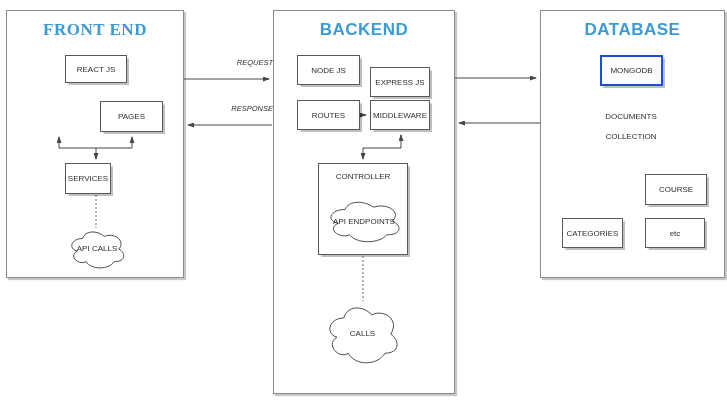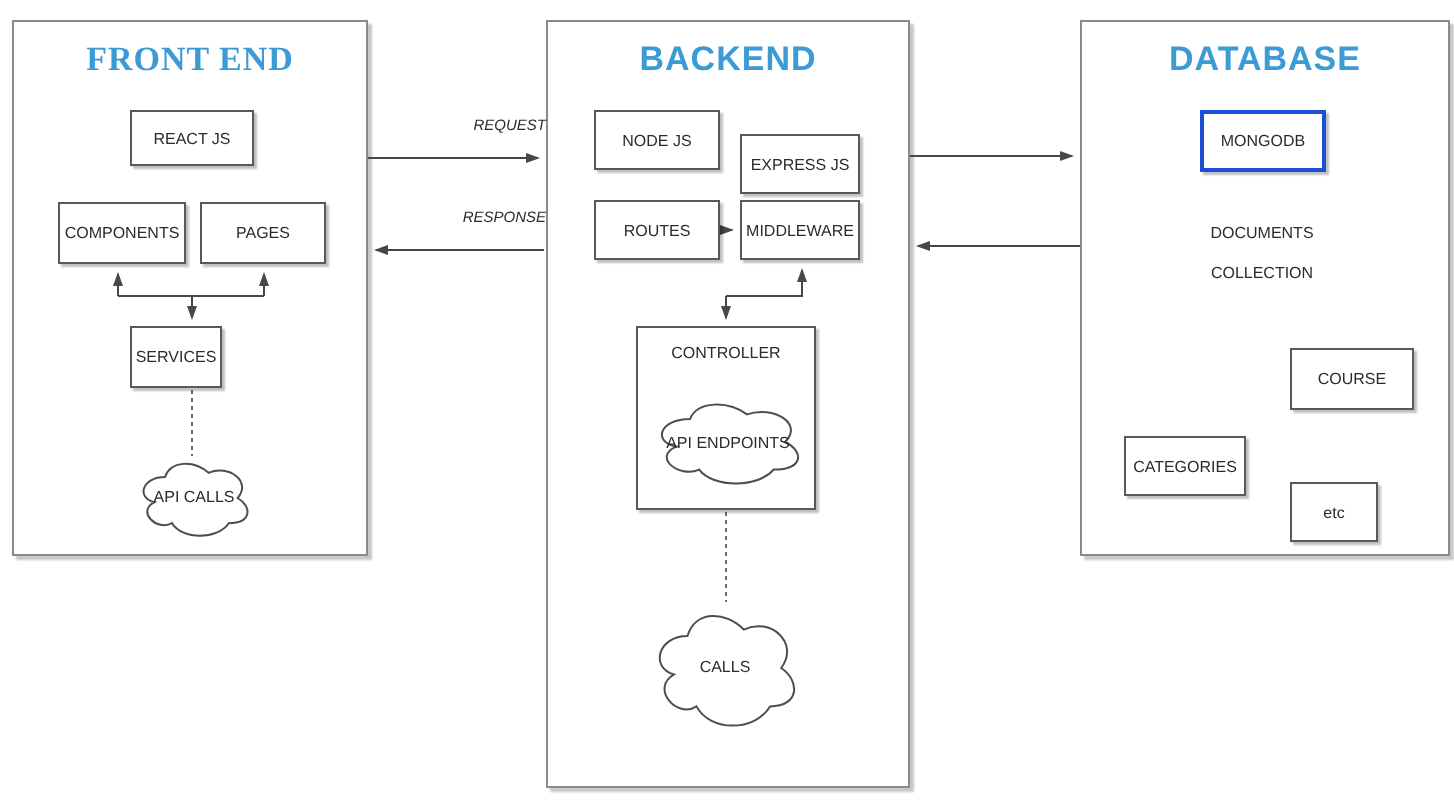--- a/index.html
+++ b/index.html
@@ -86,23 +86,20 @@
     <path class="cloud" d="M343.75,318 C328.75,318 325,334 337,337.2 C325,344.2 338.5,359.6 348.25,353.2 C355,366 377.5,366 385,353.2 C400,353.2 400,340.4 390.6,334 C400,321.2 385,308.4 371.9,314.8 C362.5,305.2 347.5,305.2 343.75,318 Z"></path>
   </svg>
 
   <div class="title" style="left:6px;top:20px;width:178px;font-family:Liberation Serif, serif;">FRONT END</div>
   <div class="title" style="left:273px;top:20px;width:182px;">BACKEND</div>
   <div class="title" style="left:540px;top:20px;width:185px;">DATABASE</div>
 
   <div class="box" style="left:65px;top:55px;width:62px;height:28px;">
     <span>REACT JS</span>
   </div>
-  <div class="box" style="left:29px;top:101px;width:64px;height:31px;">
-    <span>COMPONENTS</span>
-  </div>
   <div class="box" style="left:100px;top:101px;width:63px;height:31px;">
     <span>PAGES</span>
   </div>
   <div class="box" style="left:65px;top:163px;width:46px;height:31px;">
     <span>SERVICES</span>
   </div>
   <div class="cloudlabel" style="left:68px;top:244px;width:58px;">API CALLS</div>
 
   <div class="flowlabel" style="left:184px;top:58px;width:89px;">REQUEST</div>
   <div class="flowlabel" style="left:184px;top:104px;width:89px;">RESPONSE</div>
@@ -129,17 +126,17 @@
     <span>MONGODB</span>
   </div>
   <div class="textlabel" style="left:560px;top:112px;width:142px;text-align:center;">DOCUMENTS</div>
   <div class="textlabel" style="left:560px;top:132px;width:142px;">COLLECTION</div>
   <div class="box" style="left:645px;top:174px;width:62px;height:31px;">
     <span>COURSE</span>
   </div>
   <div class="box" style="left:562px;top:218px;width:61px;height:30px;">
     <span>CATEGORIES</span>
   </div>
-  <div class="box" style="left:645px;top:218px;width:44px;height:30px;margin-top:23px;">
+  <div class="box" style="left:645px;top:218px;width:60px;height:30px;">
     <span>etc</span>
   </div>
 
 </div>
 
 </body></html>

